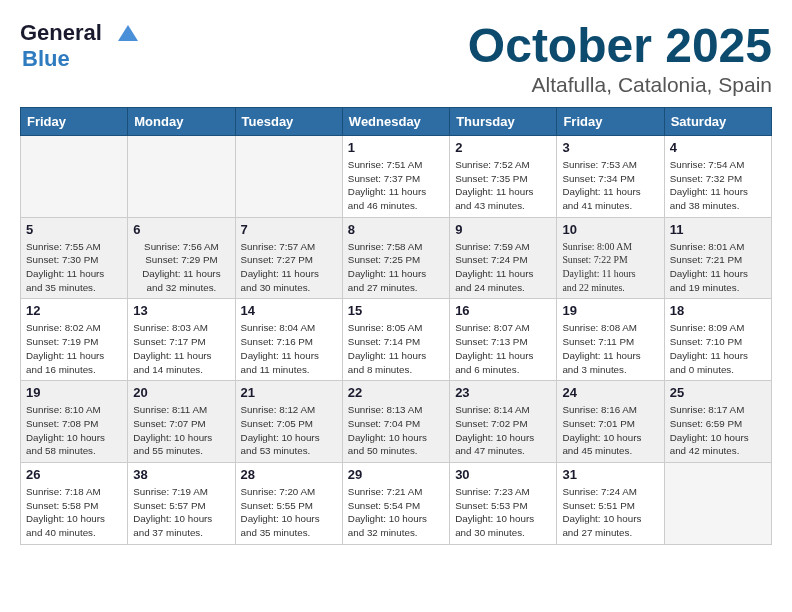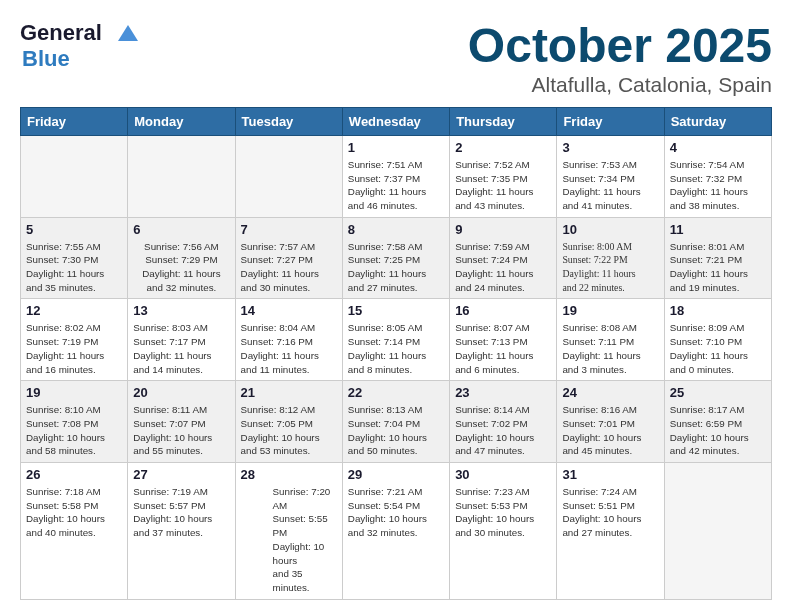--- a/index.html
+++ b/index.html
@@ -310,29 +310,29 @@
       </tr>
       <tr>
         <td>
           <div class="day-num">26</div>
           <div class="day-info" style="white-space: pre-line;">Sunrise: 7:18 AM
 Sunset: 5:58 PM
 Daylight: 10 hours
 and 40 minutes.</div>
         </td>
         <td>
-          <div class="day-num">27</div>
+          <div class="day-num">38</div>
           <div class="day-info" style="white-space: pre-line;">Sunrise: 7:19 AM
 Sunset: 5:57 PM
 Daylight: 10 hours
 and 37 minutes.</div>
         </td>
         <td>
           <div class="day-num">28</div>
-          <div class="day-info" style="white-space: pre-line; margin-left: 32px;">Sunrise: 7:20 AM
+          <div class="day-info" style="white-space: pre-line;">Sunrise: 7:20 AM
 Sunset: 5:55 PM
 Daylight: 10 hours
 and 35 minutes.</div>
         </td>
         <td>
           <div class="day-num">29</div>
           <div class="day-info" style="white-space: pre-line;">Sunrise: 7:21 AM
 Sunset: 5:54 PM
 Daylight: 10 hours
 and 32 minutes.</div>

